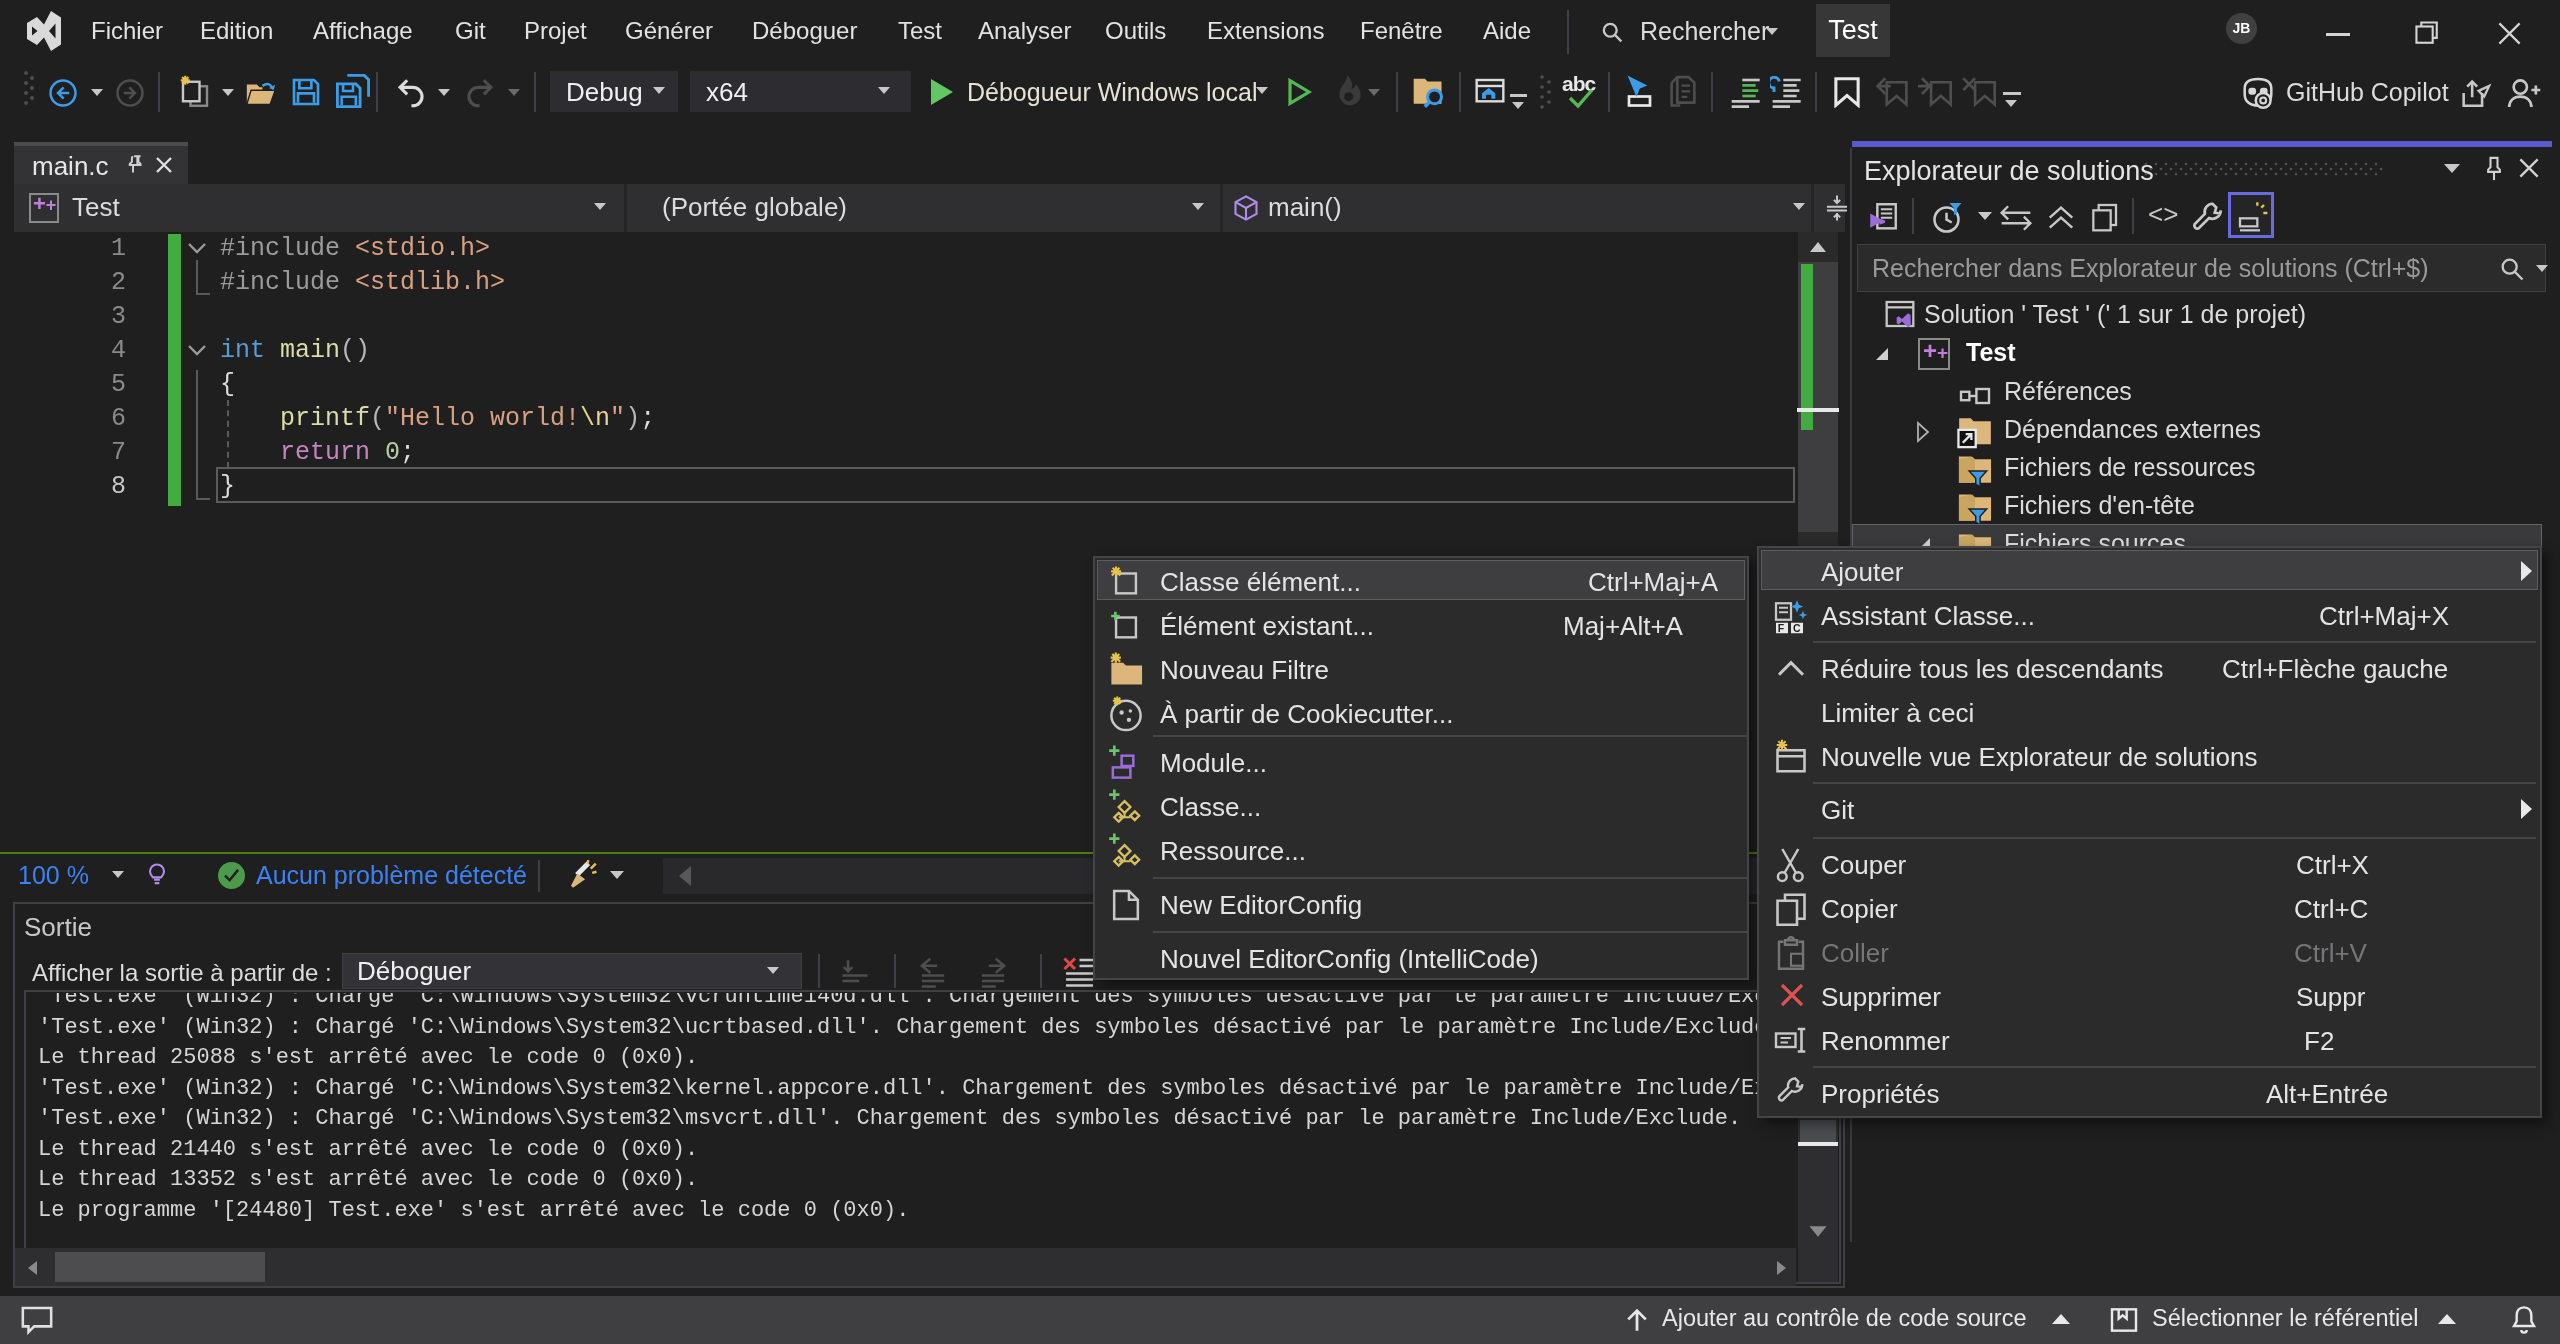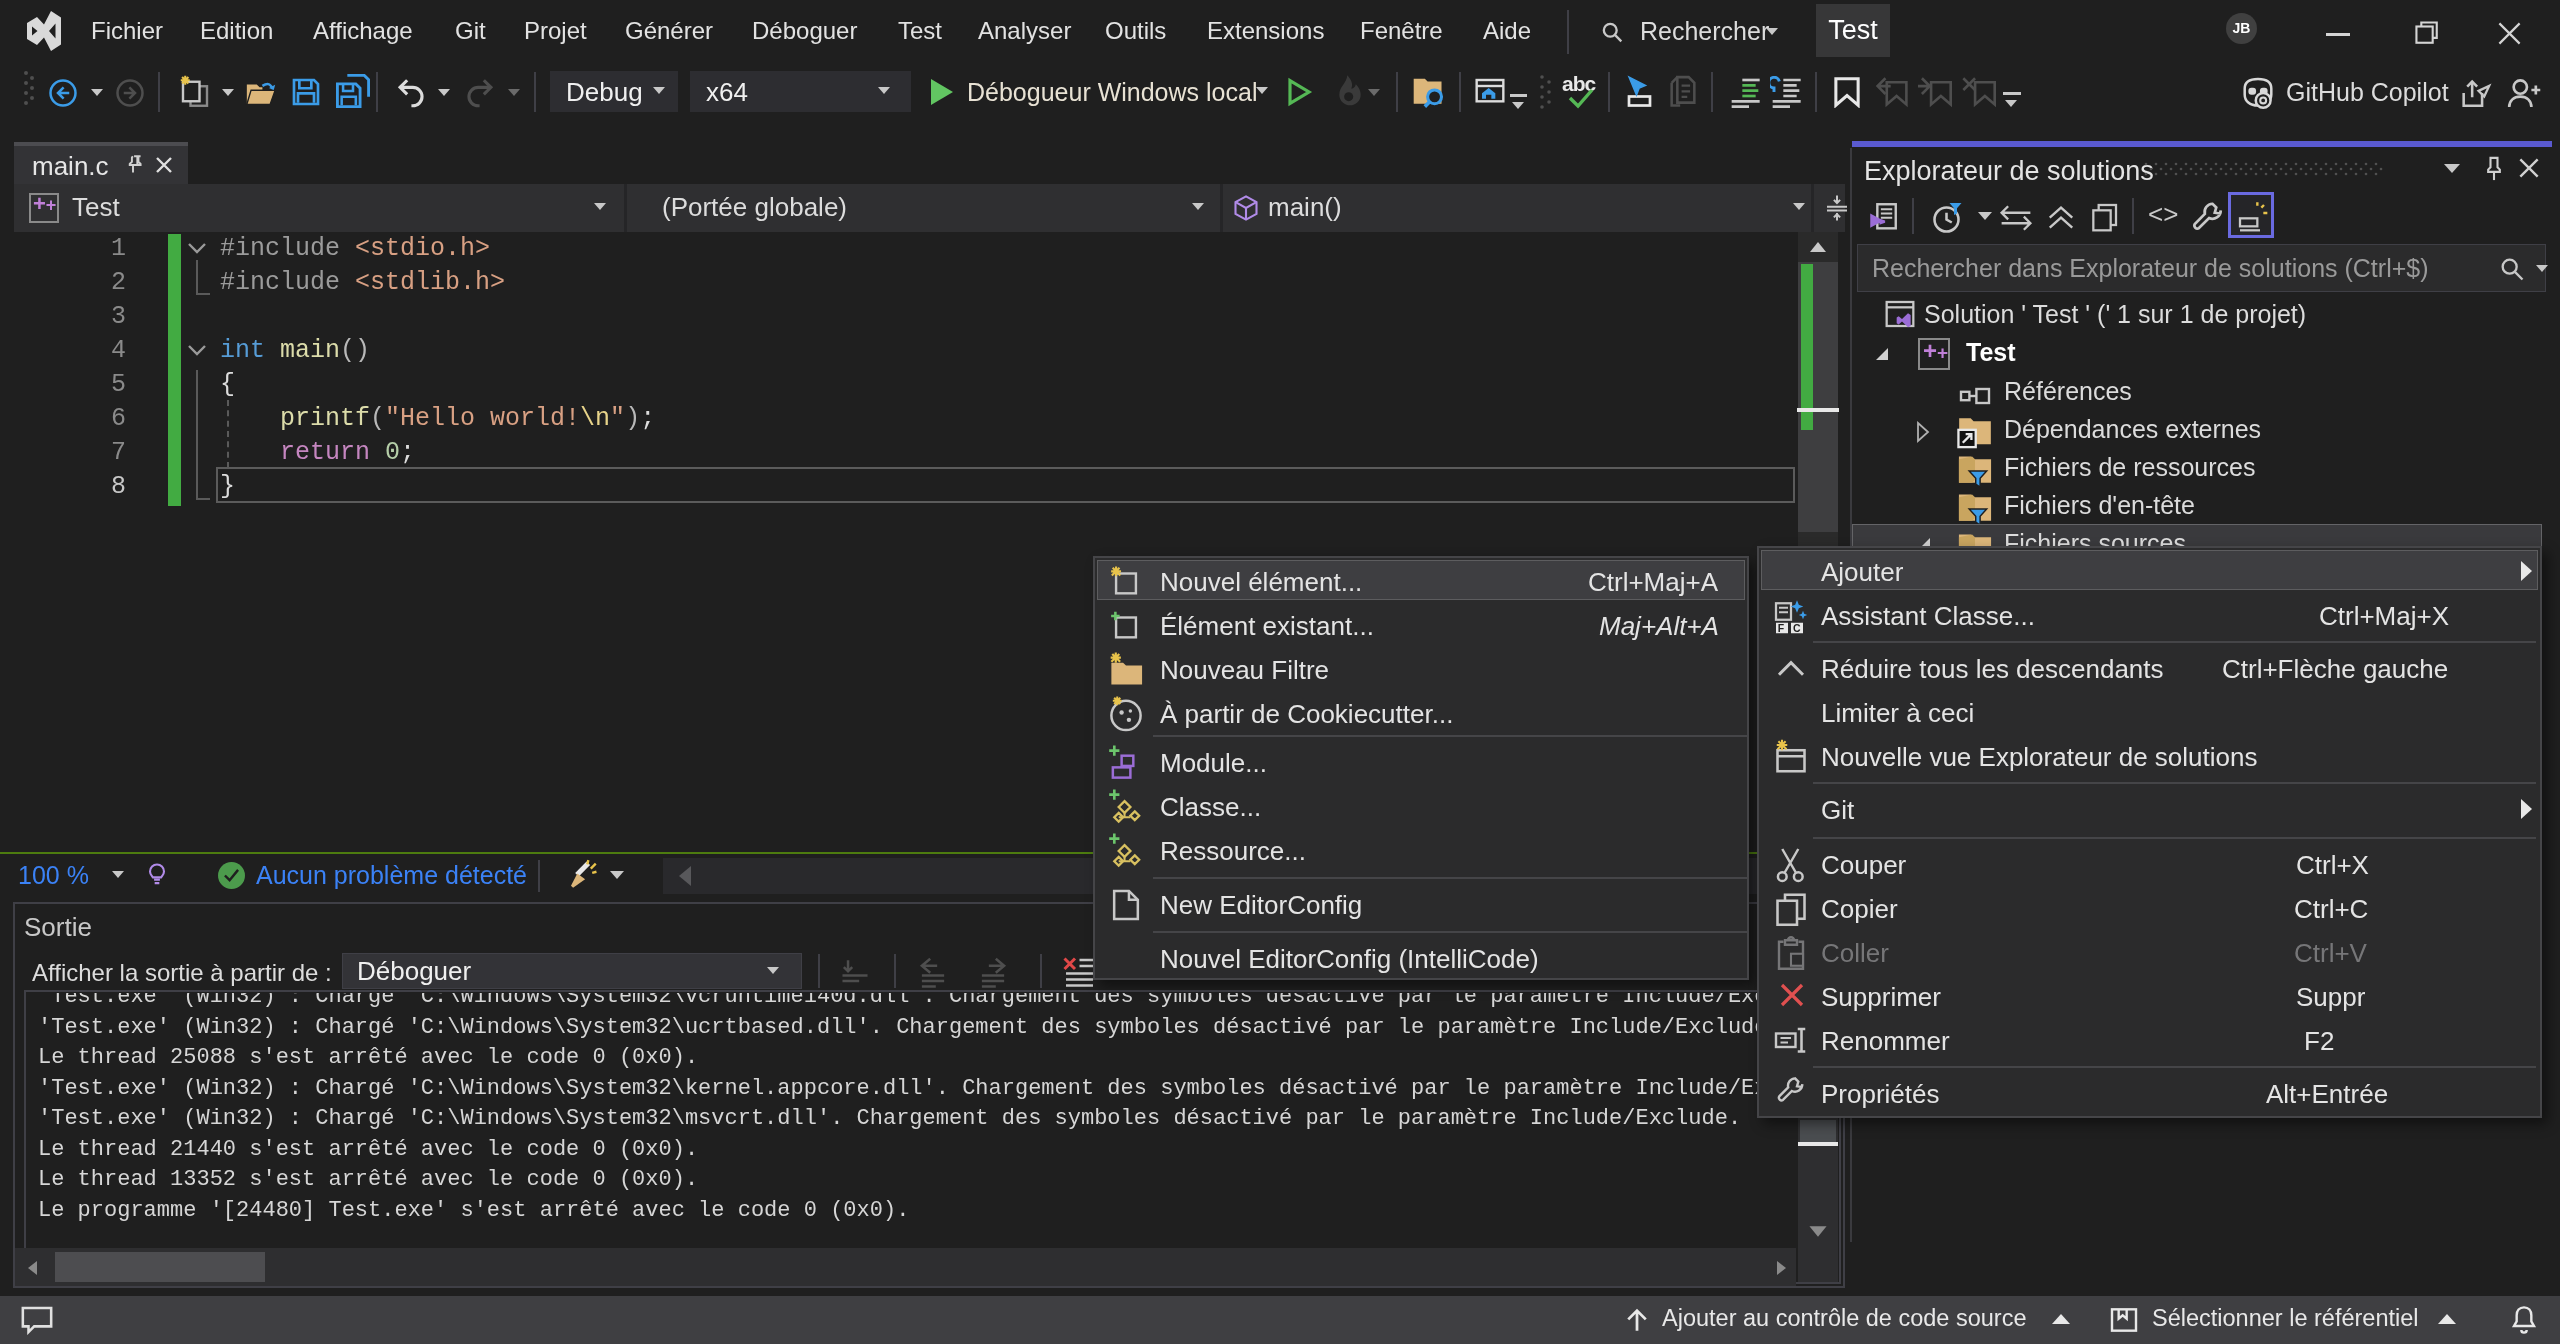--- a/index.html
+++ b/index.html
@@ -549,24 +549,24 @@
   </svg>
 </div>
 
 <div class="abs" id="menu1" style="left:1093px;top:556px;width:656px;height:424px;background:#2b2b2c;border:2px solid #454548;font-size:26px;color:#e4e4e4;box-shadow:6px 6px 12px rgba(0,0,0,0.45);">
 
   <div class="abs" style="left:2px;top:2px;width:648px;height:40px;background:#3e3e41;border:1px solid #5d5d5f;"></div>
   <svg class="abs" style="left:14px;top:7px;" width="34" height="34" viewBox="0 0 24 24">
     <rect x="5" y="6" width="14" height="14" fill="none" stroke="#c8c8c8" stroke-width="1.7"></rect>
     <path d="M5 1v7M1.5 4.5h7M2.6 2 8 7.4M7.4 2 2 7.4" stroke="#e8c34b" stroke-width="1.5"></path>
   </svg>
-  <div class="abs" style="left:65px;top:9px;">Nouvel élément...</div>
+  <div class="abs" style="left:65px;top:9px;">Classe élément...</div>
   <div class="abs" style="left:493px;top:9px;">Ctrl+Maj+A</div>
   <div class="abs" style="left:65px;top:53px;">Élément existant...</div>
-  <div class="abs" style="left:504px;top:53px;font-style:italic;">Maj+Alt+A</div>
+  <div class="abs" style="left:468px;top:53px;">Maj+Alt+A</div>
   <svg class="abs" style="left:14px;top:51px;" width="34" height="34" viewBox="0 0 24 24">
     <rect x="5" y="6" width="14" height="14" fill="none" stroke="#c8c8c8" stroke-width="1.7"></rect>
     <path d="M4.5 2v6M1.5 5h6" stroke="#6cc56c" stroke-width="1.8"></path>
   </svg>
   <div class="abs" style="left:65px;top:97px;">Nouveau Filtre</div>
   <svg class="abs" style="left:12px;top:93px;" width="38" height="38" viewBox="0 0 26 26">
     <path d="M3 8h8l2 2h11v13H3z" fill="#dcb67a"></path>
     <path d="M6 1v7M2.5 4.5h7M3.6 2 9 7.4M8.4 2 3 7.4" stroke="#e8c34b" stroke-width="1.5"></path>
   </svg>
   <div class="abs" style="left:65px;top:141px;">À partir de Cookiecutter...</div>

